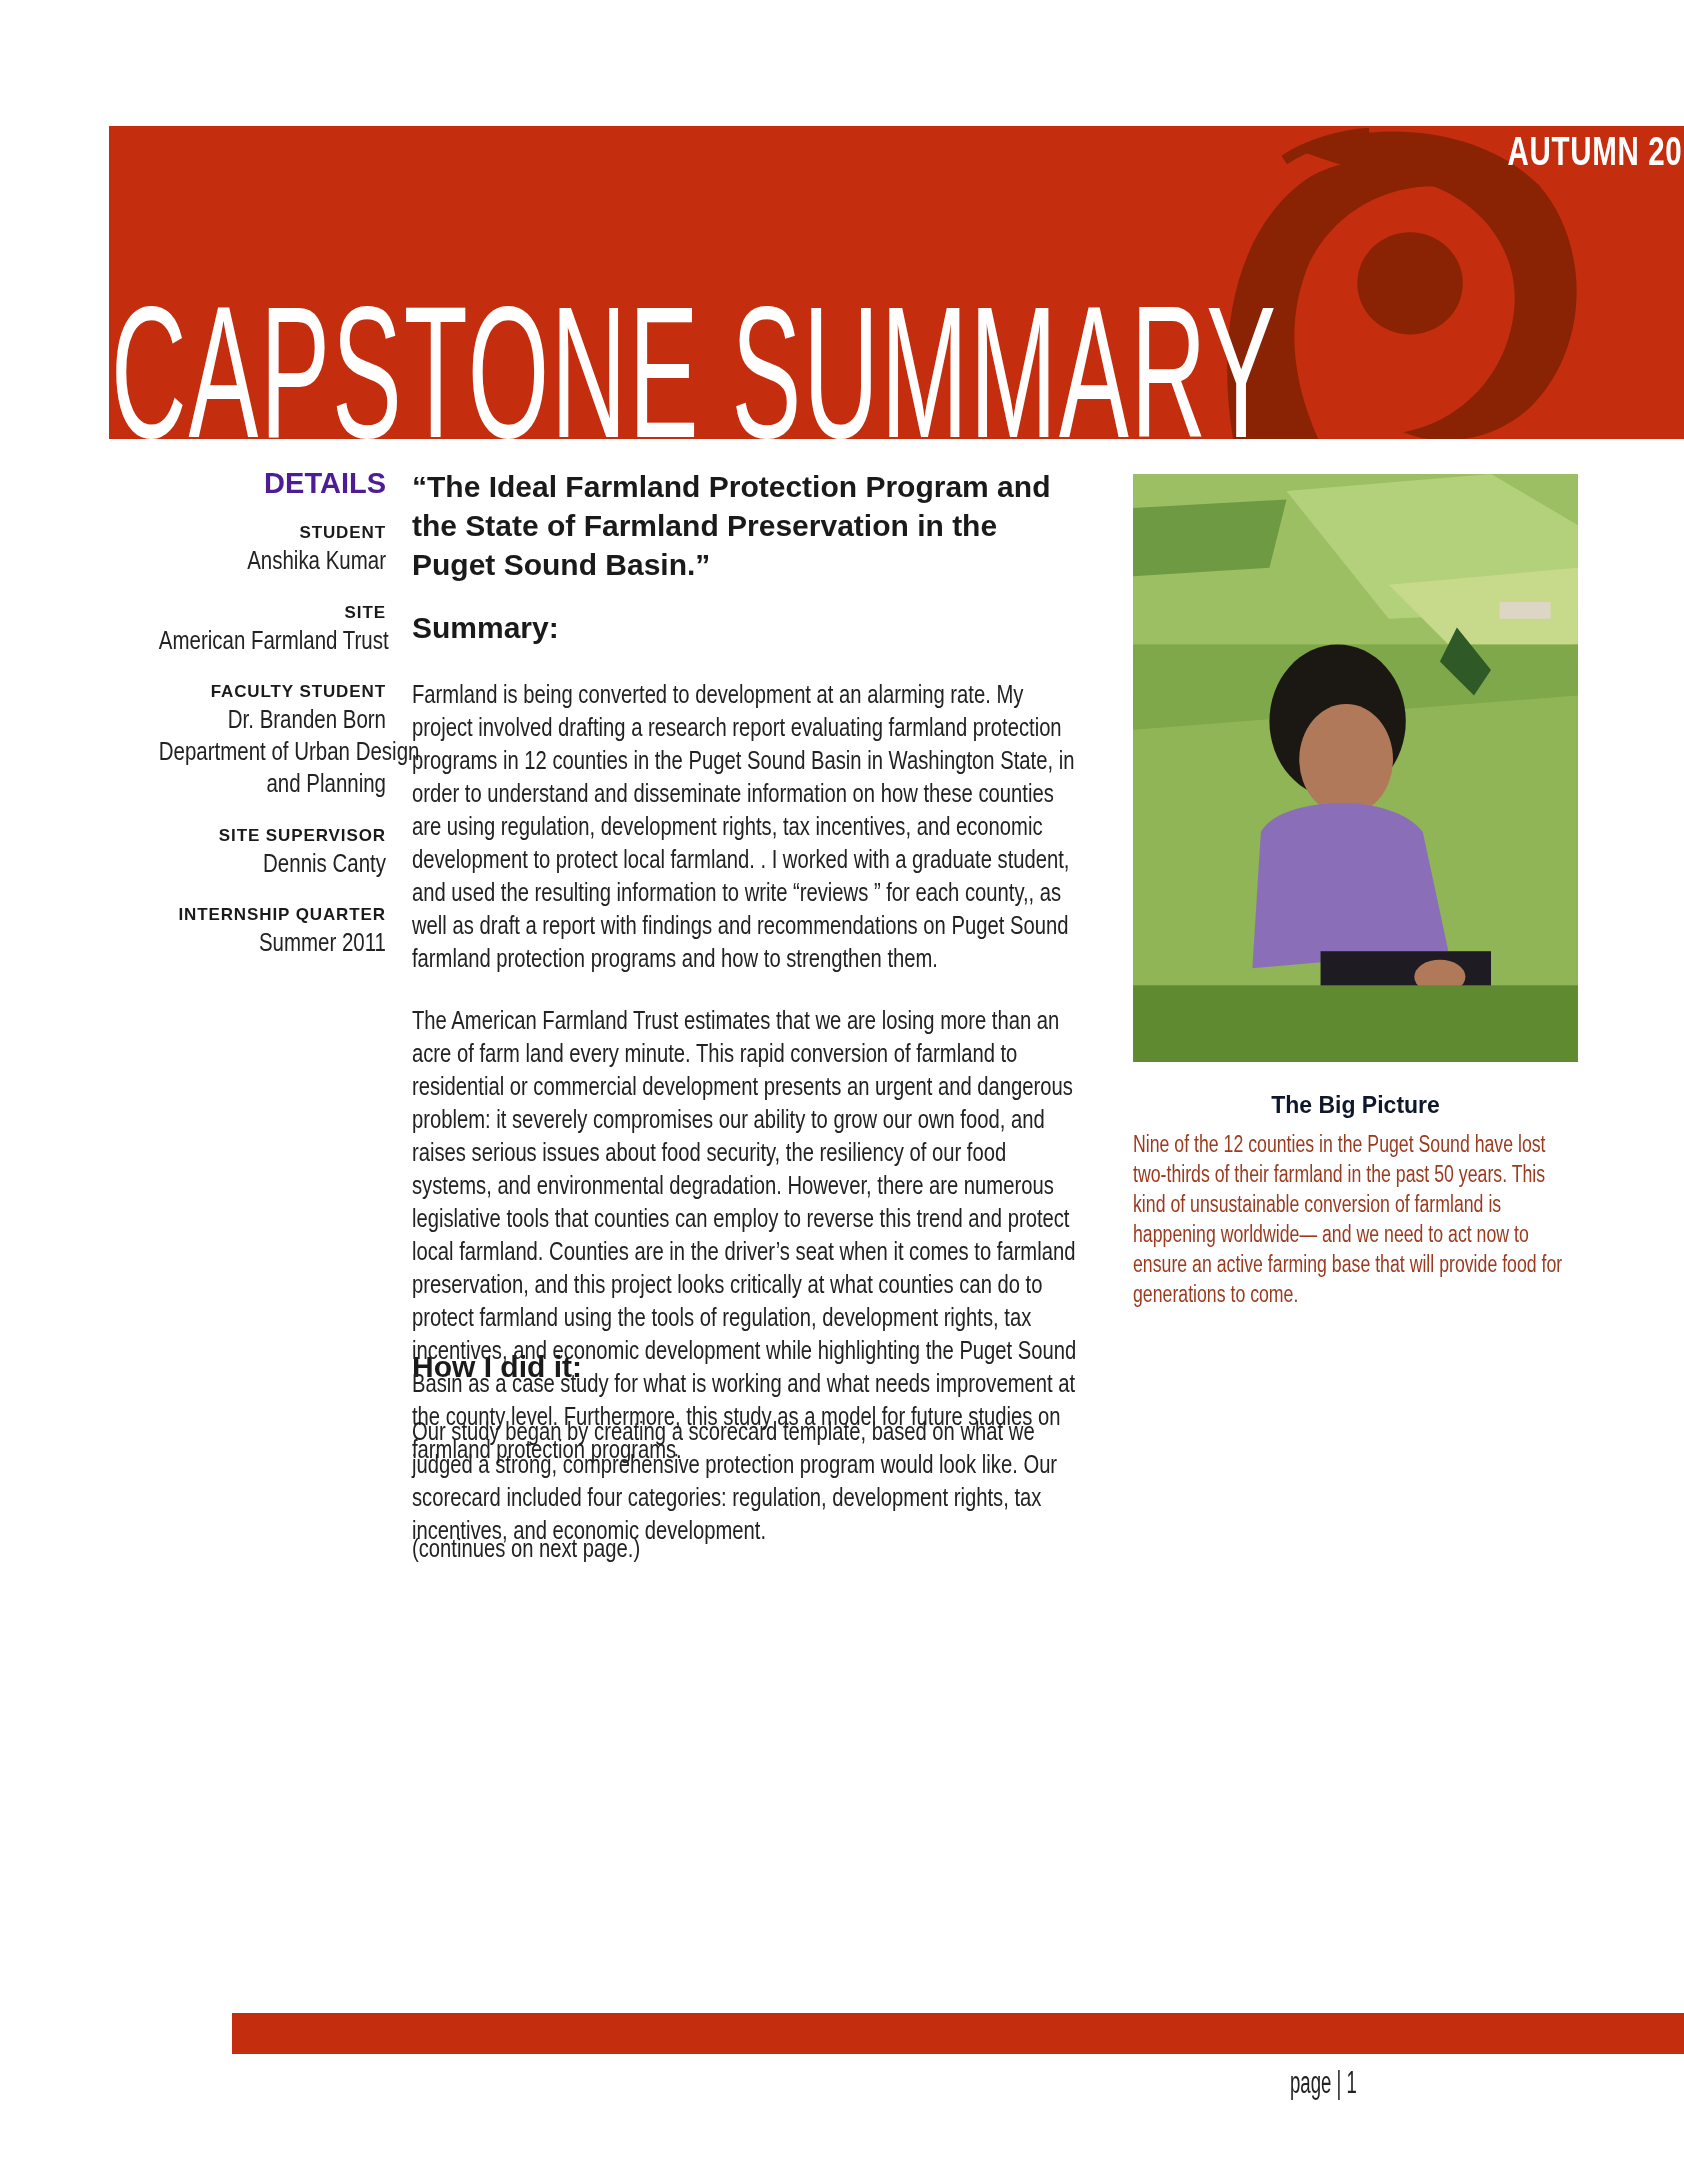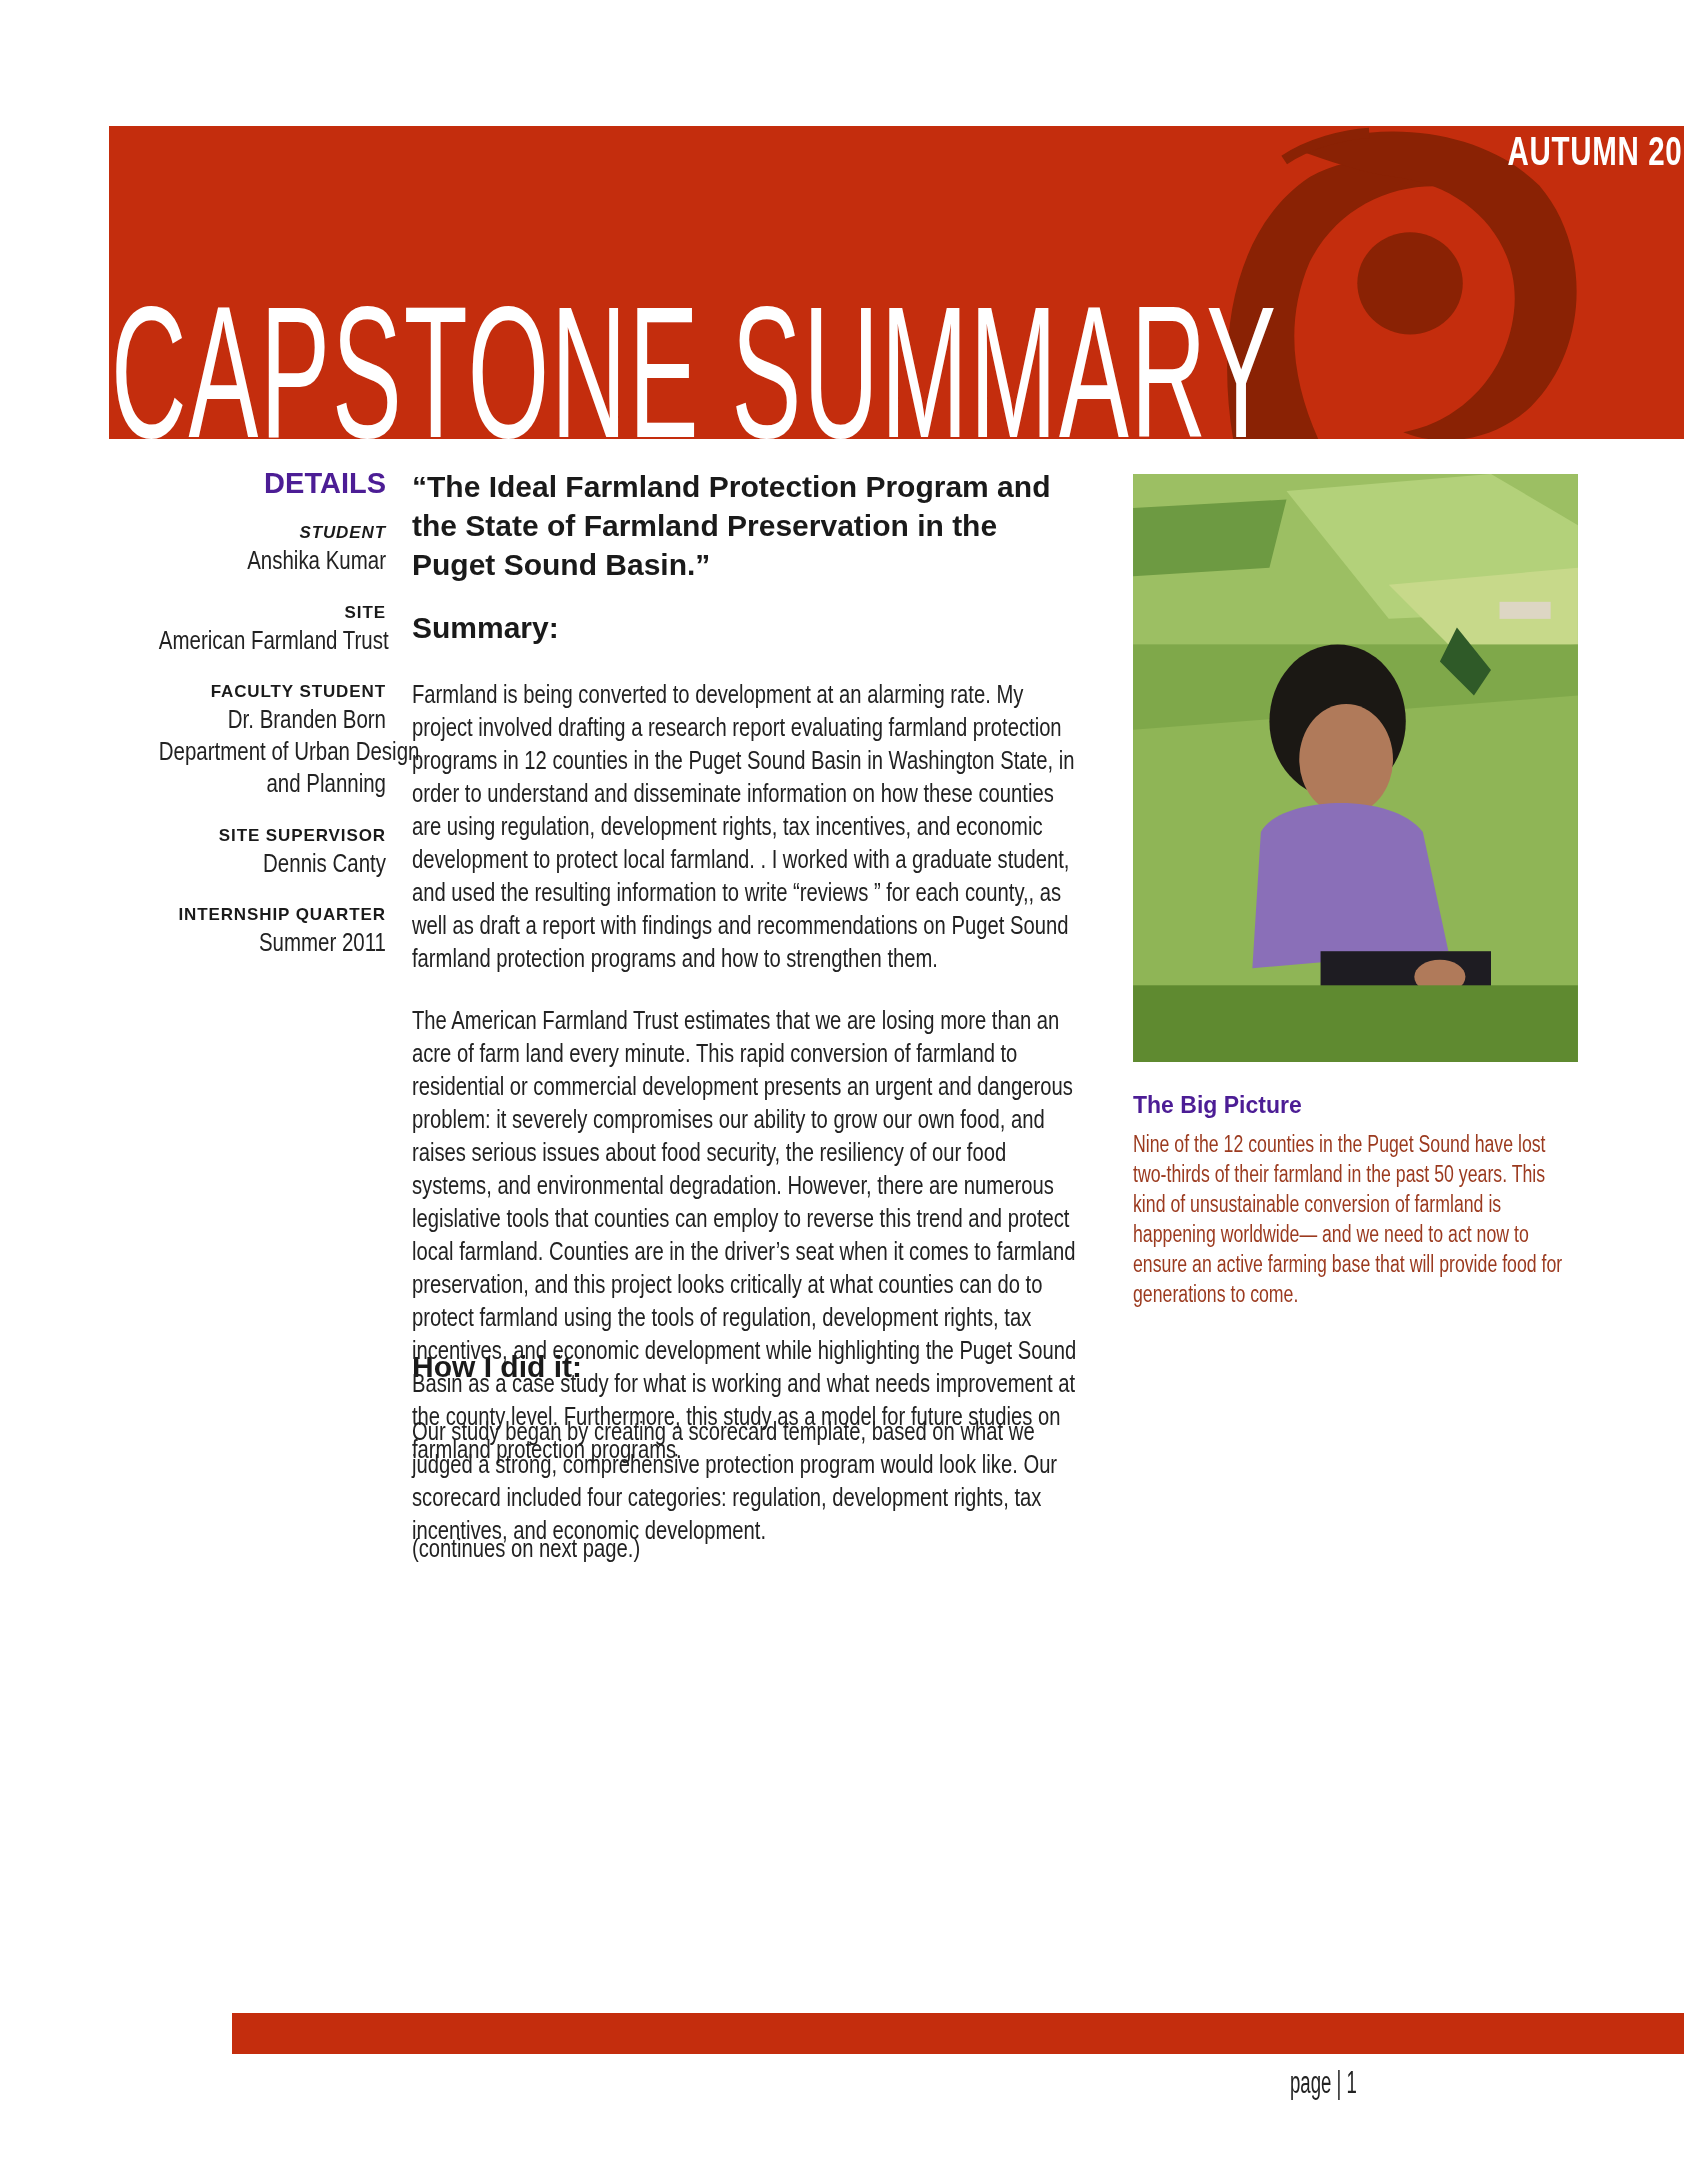--- a/index.html
+++ b/index.html
@@ -6,31 +6,31 @@
   body { width: 1685px; height: 2181px; position: relative; overflow: hidden; font-family: "Liberation Sans", sans-serif; color: #1a1a1a; }
 
   .banner { position: absolute; left: 109px; top: 126px; width: 1630px; height: 313px; background: #c42d0d; overflow: hidden; }
   .swirl { position: absolute; left: 1090px; top: 0; width: 383px; height: 313px; }
   .season { position: absolute; right: 24px; top: 1.7px; color: #fff; font-family: "Liberation Sans", sans-serif; font-size: 41px; font-weight: bold; letter-spacing: 0.9px; transform: scaleX(0.72); transform-origin: right top; }
   .big-title { position: absolute; left: 1.7px; bottom: -27px; color: #fff; font-family: "Liberation Sans", sans-serif; font-size: 187px; font-weight: normal; line-height: 1; transform: scaleX(0.56); transform-origin: left bottom; white-space: nowrap; letter-spacing: 3.4px; }
 
   .details { position: absolute; left: 102px; top: 467px; width: 284px; text-align: right; }
   .details-heading { color: #4c1d95; font-size: 29px; font-weight: bold; margin-bottom: 22px; }
   .d-label { font-size: 17px; font-weight: bold; letter-spacing: 0.9px; margin-top: 25.6px; line-height: 22px; }
-  .d-label.first { margin-top: 11px; font-style: italic; }
+  .d-label.first { margin-top: 11px; }
   .d-value { font-size: 25.6px; line-height: 32px; color: #222; transform: scaleX(0.8); transform-origin: right top; white-space: nowrap; }
 
   .main { position: absolute; left: 412px; top: 467px; width: 673px; }
   .project-title { font-size: 30px; font-weight: bold; line-height: 39px; margin: 0; }
   .section-heading { font-size: 30px; font-weight: bold; margin: 0; line-height: 39px; }
   .body-text { font-size: 25.6px; line-height: 33px; color: #222; margin: 0; width: 843px; transform: scaleX(0.79); transform-origin: left top; }
 
   .sidebar { position: absolute; left: 1133px; top: 474px; width: 445px; }
   .photo { width: 445px; height: 588px; position: relative; overflow: hidden; background: linear-gradient(180deg, #8db45a 0%, #a9c96a 20%, #7ea750 40%, #6f9a3e 60%, #5d8a2f 80%, #4f7b27 100%); }
-  .caption-title { color: #4c1d95; font-size: 23px; font-weight: bold; margin-top: 29px; line-height: 29px; }
+  .caption-title { color: #0f172a; font-size: 23px; font-weight: bold; margin-top: 29px; line-height: 29px; text-align: center; }
   .caption-text { color: #9b3a1f; font-size: 23px; line-height: 30px; margin-top: 8.5px; width: 579px; transform: scaleX(0.77); transform-origin: left top; }
 
   .footer-bar { position: absolute; left: 232px; top: 2013px; width: 1453px; height: 41px; background: #c42d0d; }
   .page-num { position: absolute; left: 1290px; top: 2065px; font-size: 31px; color: #222; transform: scaleX(0.6); transform-origin: left top; white-space: nowrap; }
 </style>
 </head>
 <body>
 
 <div class="banner">
   <svg class="swirl" viewBox="0 0 450 368">

